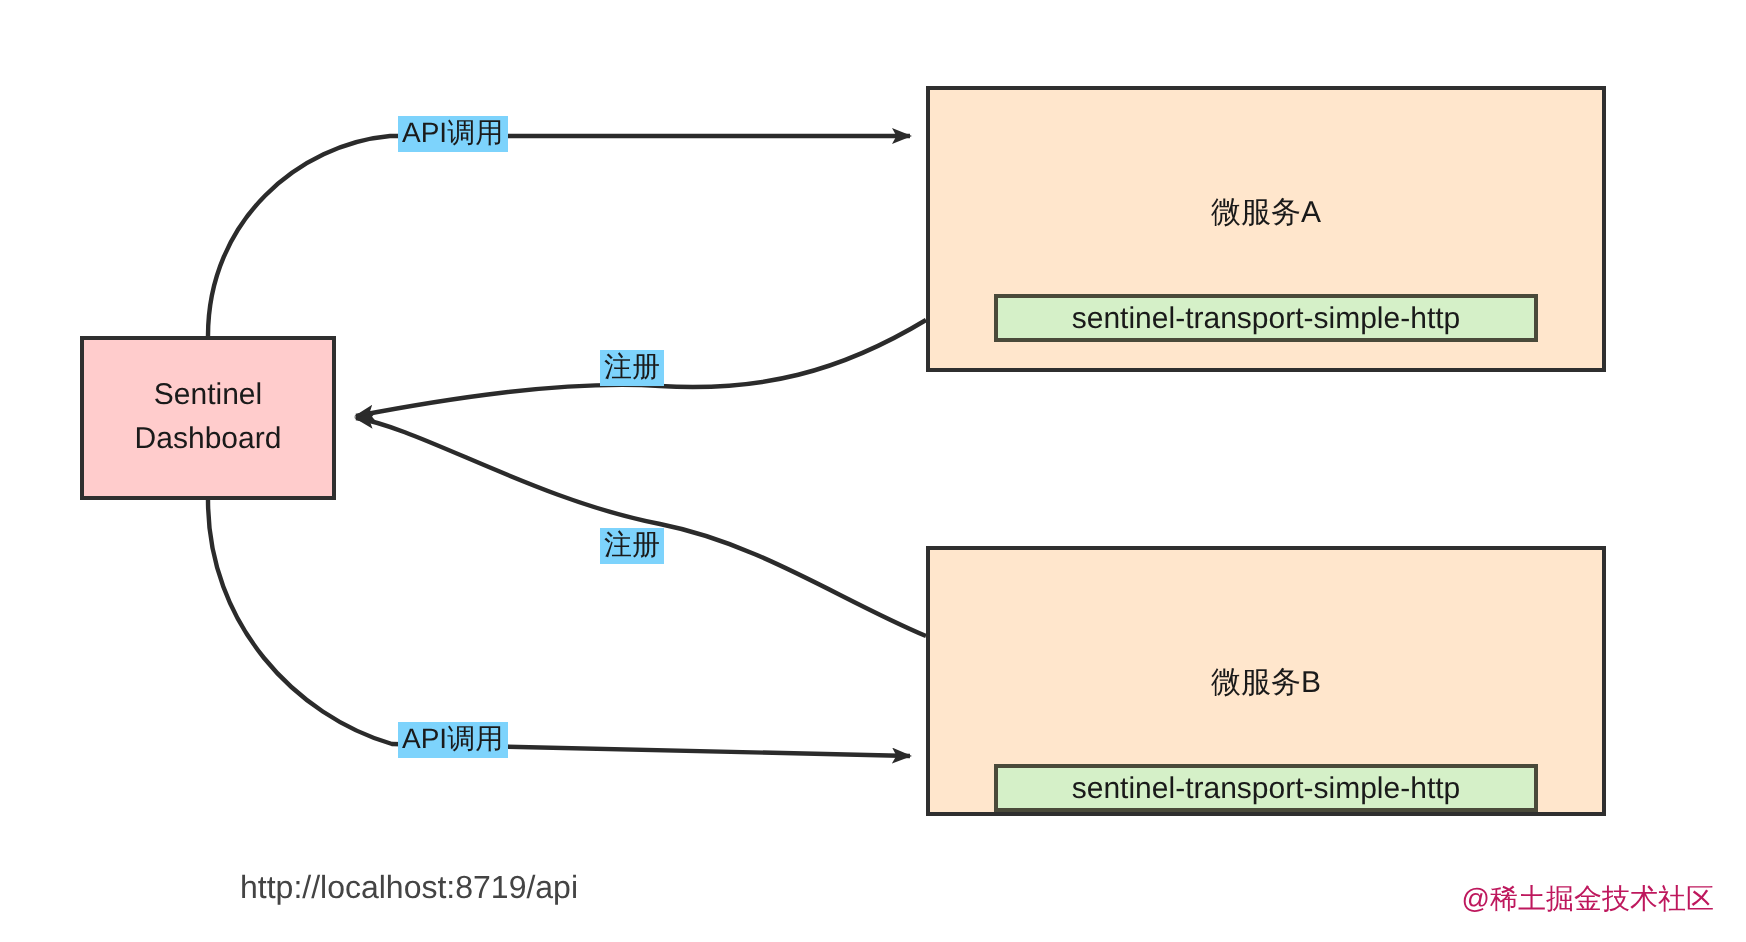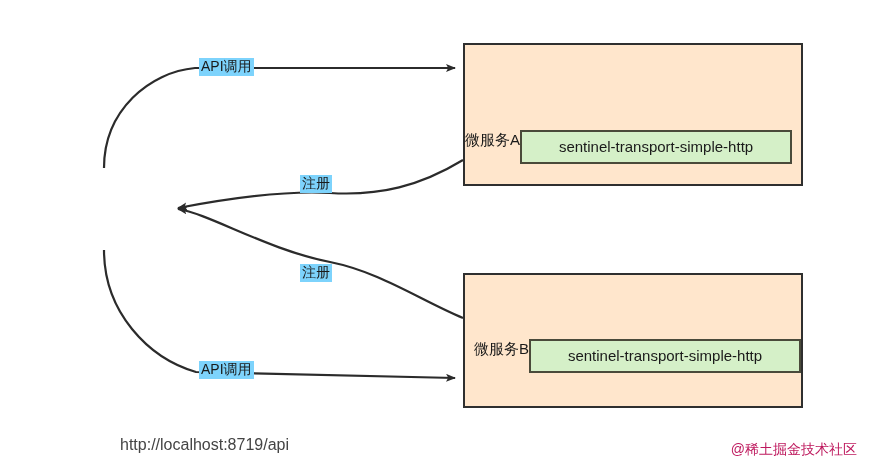--- a/index.html
+++ b/index.html
@@ -25,20 +25,22 @@
     width: 873px;
     height: 471px;
   }
   .node-box {
     position: absolute;
     box-sizing: border-box;
     border: 2px solid #333333;
     display: flex;
     align-items: center;
     justify-content: center;
+    flex-direction: column;
+    gap: 19px;
   }
   #dashboard-node {
     left: 40px;
     top: 168px;
     width: 128px;
     height: 82px;
     background: #FFCCCC;
     border-color: #2f2f2f;
   }
   #dashboard-label {
@@ -68,21 +70,21 @@
     justify-content: flex-end;
     padding-top: 18px;
   }
   .service-title {
     font-size: 15px;
     color: #1a1a1a;
   }
   .inner-box {
     margin-top: 12px;
     width: 272px;
-    height: 34px;
+    height: 24px;
     box-sizing: border-box;
     background: #D5F0C8;
     border: 2px solid #4a4a3a;
     display: flex;
     align-items: center;
     justify-content: center;
   }
   .inner-box-label {
     font-size: 15px;
     color: #1a1a1a;
@@ -133,20 +135,24 @@
 
     <path d="M 104 168 C 104 110 150 72 195 68 L 455 68" fill="none" stroke="#2b2b2b" stroke-width="2.2" marker-end="url(#arrowhead)"></path>
 
     <path d="M 463 160 C 420 186 380 196 330 193 C 280 190 220 200 178 208" fill="none" stroke="#2b2b2b" stroke-width="2.2" marker-end="url(#arrowhead)"></path>
 
     <path d="M 463 318 C 420 300 380 272 330 262 C 268 250 210 214 178 209" fill="none" stroke="#2b2b2b" stroke-width="2.2" marker-end="url(#arrowhead)"></path>
 
     <path d="M 104 250 C 104 312 148 358 196 372 L 455 378" fill="none" stroke="#2b2b2b" stroke-width="2.2" marker-end="url(#arrowhead)"></path>
   </svg>
 
+  <div class="node-box" id="dashboard-node">
+    <span id="dashboard-label">Sentinel
+Dashboard</span>
+  </div>
 
   <div class="node-box" id="service-a-node">
     <span class="service-title">微服务A</span>
     <div class="inner-box">
       <span class="inner-box-label">sentinel-transport-simple-http</span>
     </div>
   </div>
 
   <div class="node-box" id="service-b-node">
     <span class="service-title">微服务B</span>

